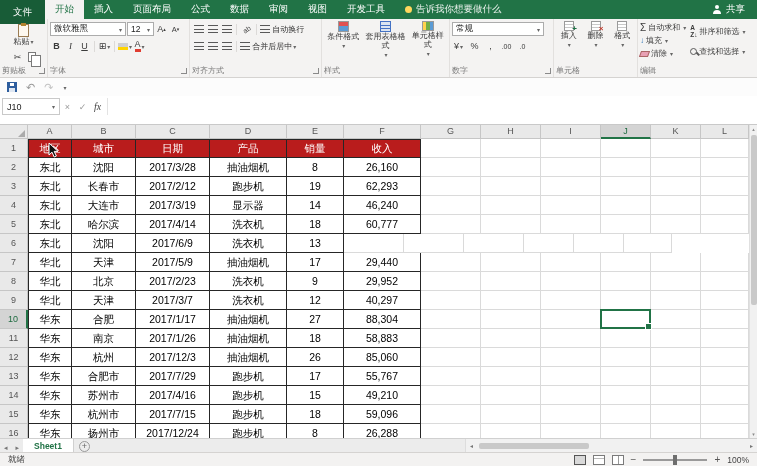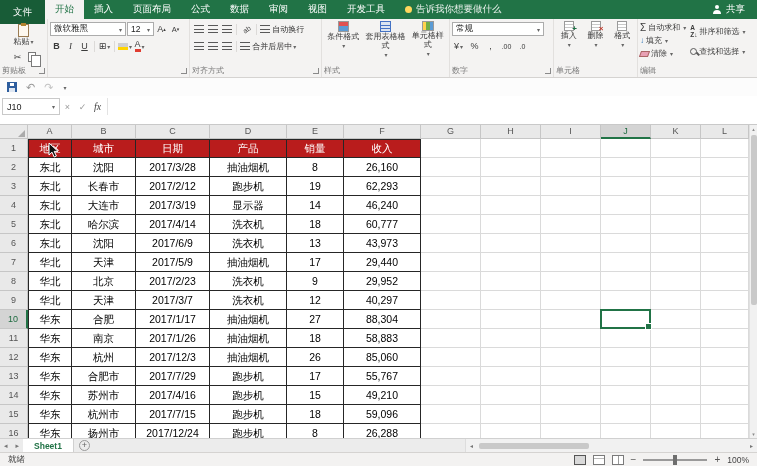--- a/index.html
+++ b/index.html
@@ -86,21 +86,21 @@
   .g-th{background:#b91c1c;color:#fff;border-right:1px solid #262626;border-bottom:1px solid #262626;border-top:1px solid #262626;line-height:17px;}
   .g-td{border-right:1px solid #262626;border-bottom:1px solid #262626;}
   .g-bl{border-left:1px solid #262626;}
   .sel-box{position:absolute;border:2px solid #217346;z-index:4;pointer-events:none;}
   .sel-box:after{content:"";position:absolute;right:-3px;bottom:-3px;width:5px;height:5px;background:#217346;border:1px solid #fff;}
   .vscroll{width:8px;background:#f1f1f1;border-left:1px solid #e0e0e0;position:relative;}
   .varrow{position:absolute;left:0;width:100%;text-align:center;font-size:5px;color:#8a8a8a;}
   .vthumb{position:absolute;left:1px;top:10px;width:6px;height:170px;background:#c9c9c9;border-radius:2px;}
 
   
-  .sheetbar{height:14px;background:#ececec;border-top:1px solid #d0d0d0;display:flex;align-items:center;font-size:8.5px;}
+  .sheetbar{height:14px;background:#ececec;border-top:1px solid #d0d0d0;display:flex;align-items:flex-end;font-size:8.5px;}
   .snav{color:#777;font-size:7px;padding:0 4px;}
   .stab{background:#fff;color:#217346;font-weight:bold;padding:0 11px;height:100%;display:flex;align-items:center;border-right:1px solid #d0d0d0;}
   .addsheet{width:11px;height:11px;border:1px solid #9a9a9a;border-radius:50%;color:#666;font-size:9px;line-height:9px;text-align:center;margin-left:5px;}
   .hscroll{margin-left:auto;display:flex;align-items:center;width:292px;height:100%;background:#f1f1f1;border-left:1px solid #ddd;}
   .hscroll .snav{font-size:6px;}
   .htrack{flex:1;height:8px;position:relative;}
   .hthumb{position:absolute;left:2px;top:1px;width:110px;height:6px;background:#c9c9c9;border-radius:2px;}
 
   
   .statusbar{height:14px;display:flex;align-items:center;padding:0 8px;background:#f3f2f1;border-top:1px solid #d5d3d1;font-size:8.5px;color:#444;}
@@ -187,20 +187,21 @@
           <span class="tbtn">
               <span class="ic-fill"></span>
               <span class="dd">▾</span>
             </span>
           <span class="tbtn">
               <span class="ic-fontcolor">A</span>
               <span class="dd">▾</span>
             </span>
         </div>
       </div>
+      <div class="rg-label">字体</div>
       <span class="launcher"></span>
     </div>
 
     <div class="rgroup" style="width:132px">
       <div class="rg-body col">
         <div class="hrow">
           <span class="tbtn">
               <span class="ic-bars"></span>
             </span>
           <span class="tbtn">
@@ -453,21 +454,20 @@
           <div class="g-cell" style="width:50px"></div>
           <div class="g-cell" style="width:48px"></div>
         </div>
         <div class="g-row" style="height:19px">
           <div class="g-rh" style="width:28px">6</div>
           <div class="g-cell g-td g-bl" style="width:44px">东北</div>
           <div class="g-cell g-td" style="width:64px">沈阳</div>
           <div class="g-cell g-td" style="width:74px">2017/6/9</div>
           <div class="g-cell g-td" style="width:77px">洗衣机</div>
           <div class="g-cell g-td" style="width:57px">13</div>
-          <div class="g-cell g-td" style="width:77px">43,973</div>
           <div class="g-cell" style="width:60px"></div>
           <div class="g-cell" style="width:60px"></div>
           <div class="g-cell" style="width:60px"></div>
           <div class="g-cell" style="width:50px"></div>
           <div class="g-cell" style="width:50px"></div>
           <div class="g-cell" style="width:48px"></div>
         </div>
         <div class="g-row" style="height:19px">
           <div class="g-rh" style="width:28px">7</div>
           <div class="g-cell g-td g-bl" style="width:44px">华北</div>

